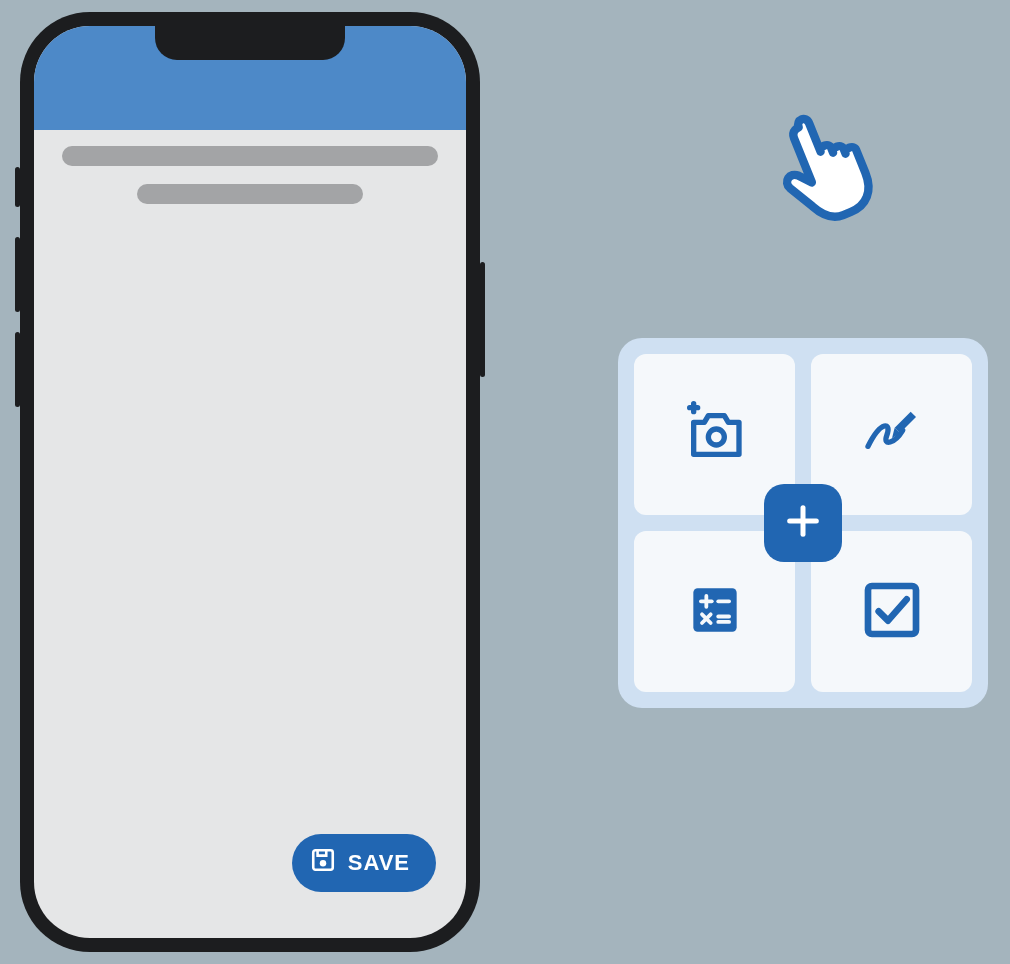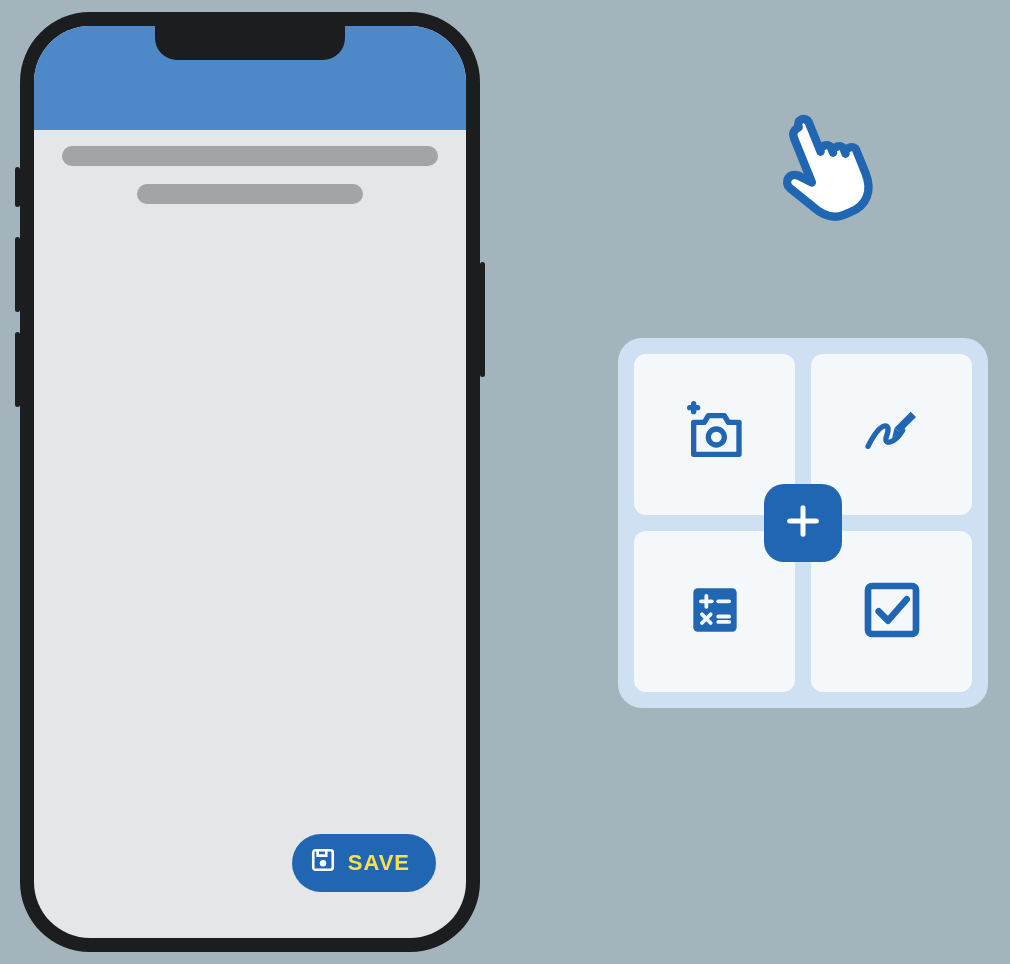--- a/index.html
+++ b/index.html
@@ -78,21 +78,21 @@
     position: absolute;
     right: 30px;
     bottom: 46px;
     height: 58px;
     padding: 0 26px 0 18px;
     background: #2166b2;
     border-radius: 30px;
     display: flex;
     align-items: center;
     gap: 12px;
-    color: #fde047;
+    color: #ffffff;
     font-weight: 700;
     font-size: 22px;
     letter-spacing: 1px;
   }
   .save-btn svg { width: 26px; height: 26px; }
 
   
   .cursor {
     position: absolute;
     left: 760px;

